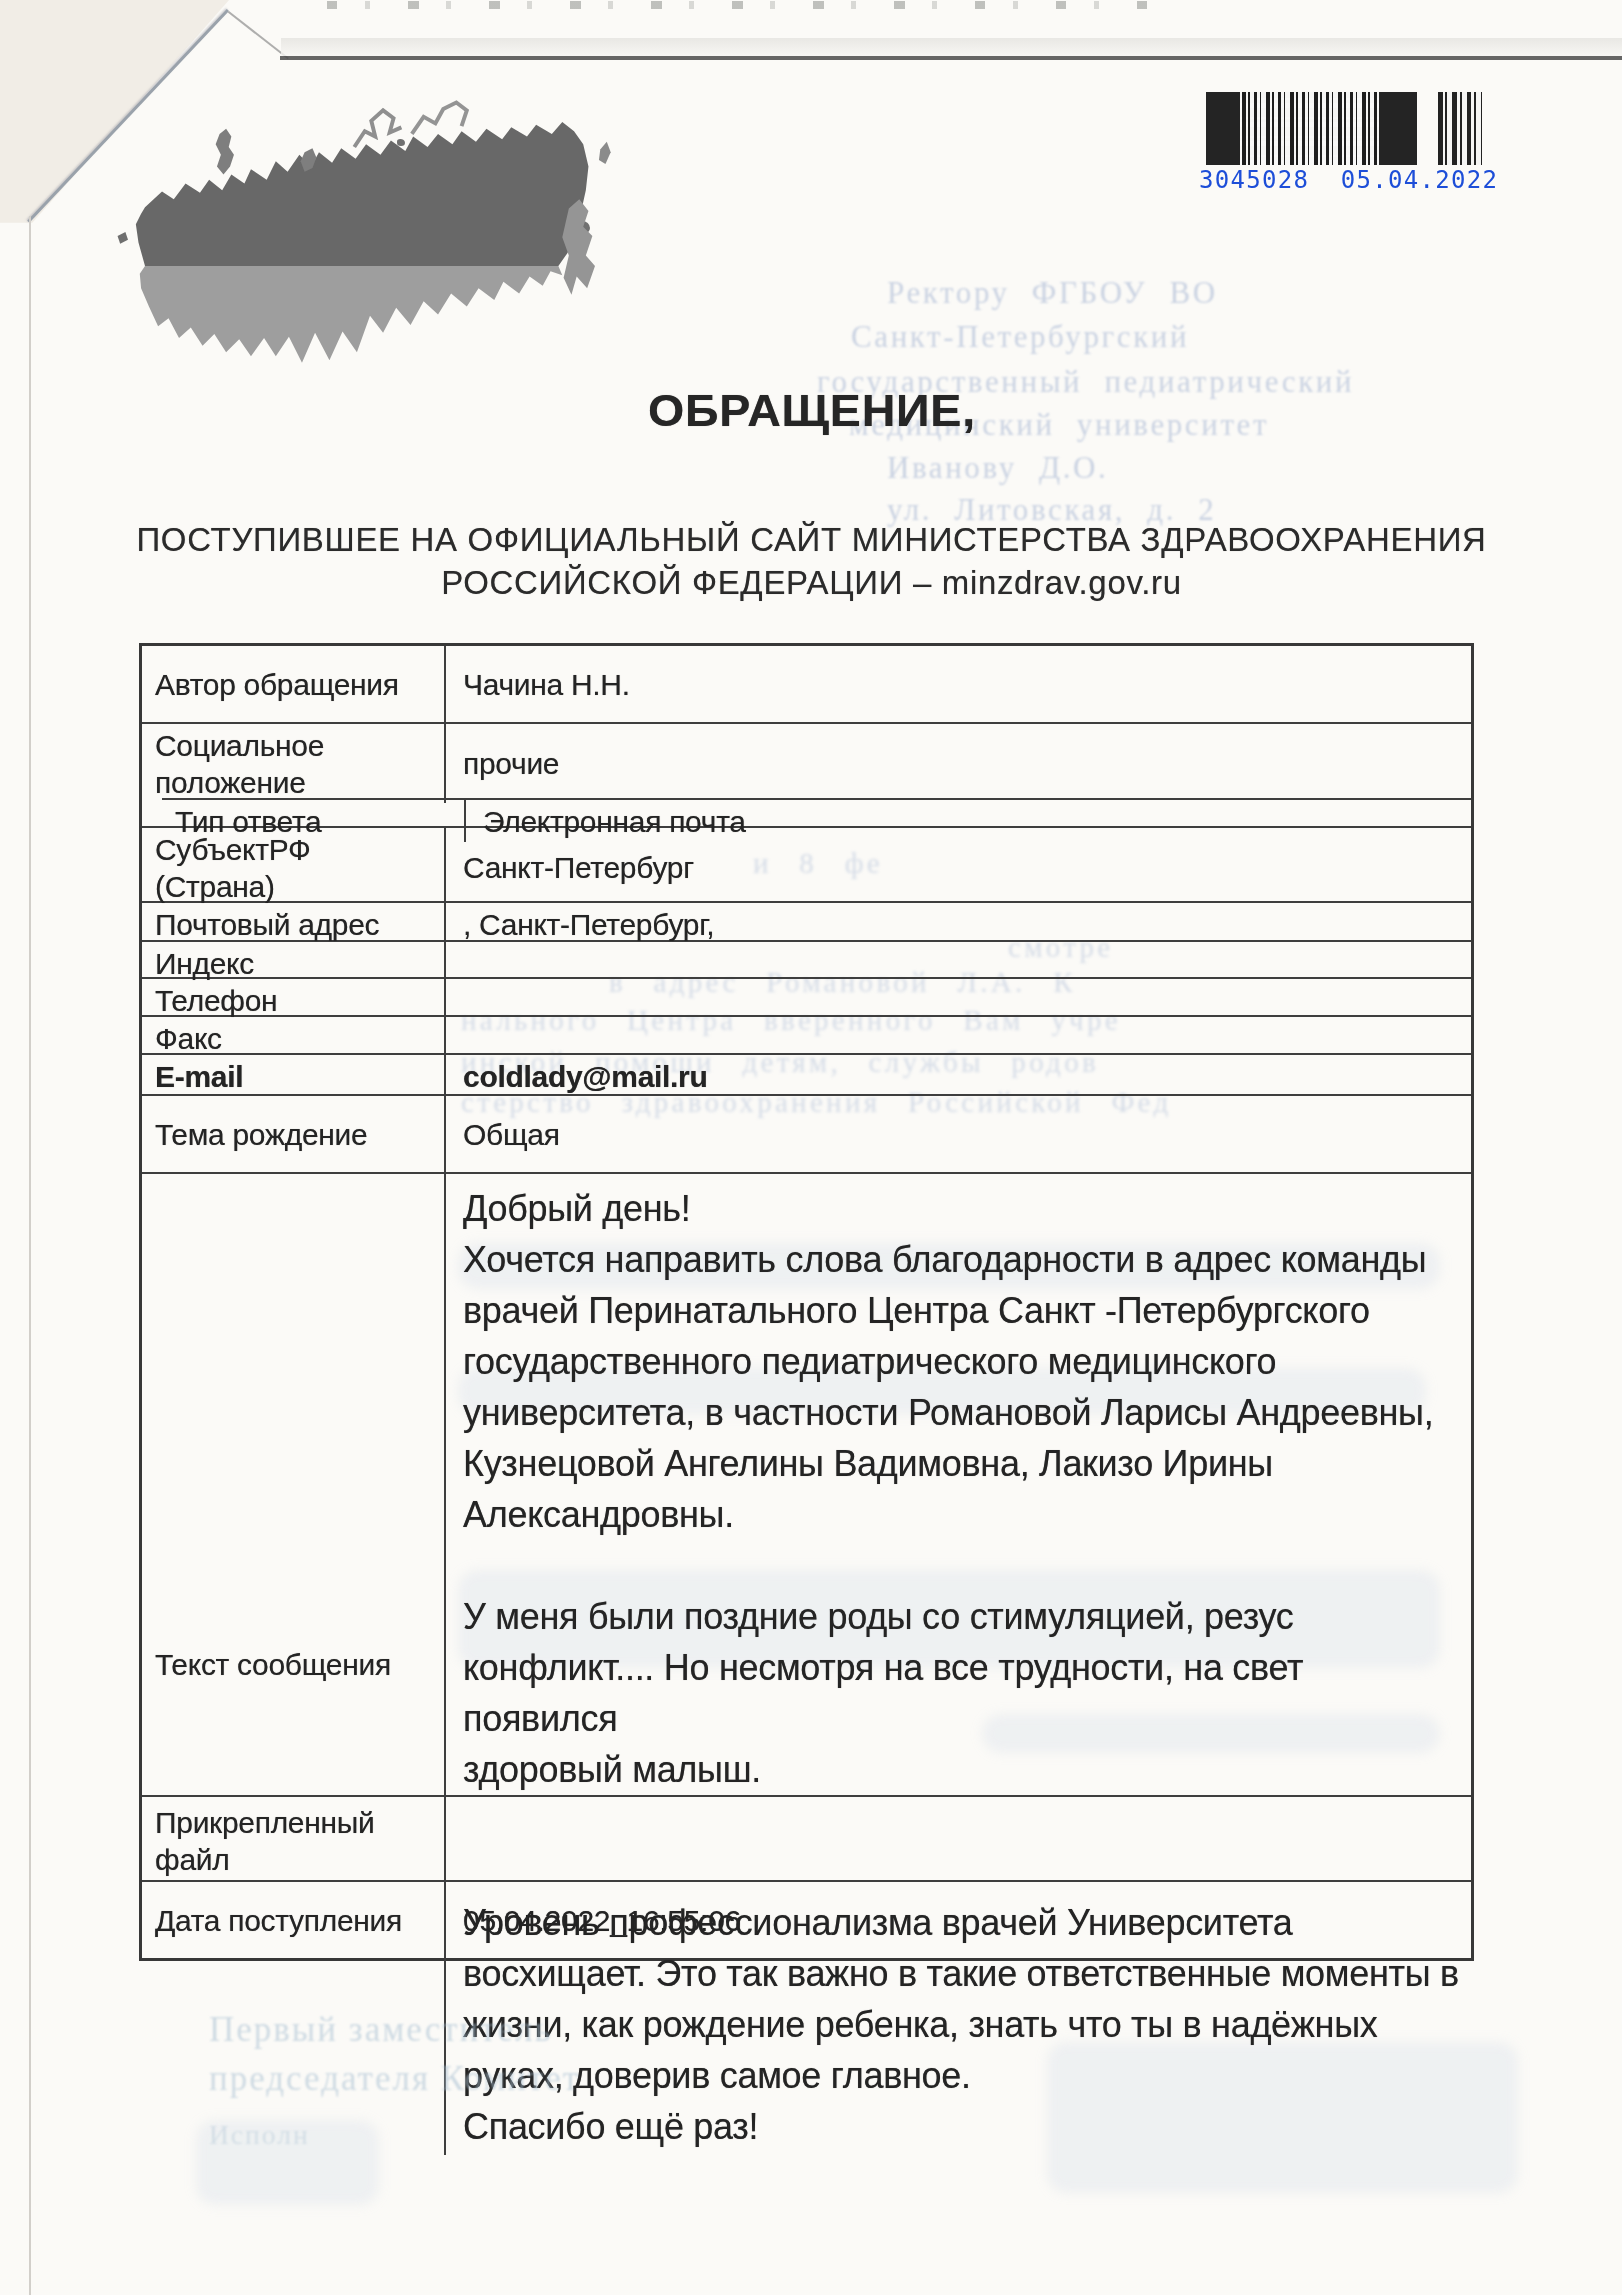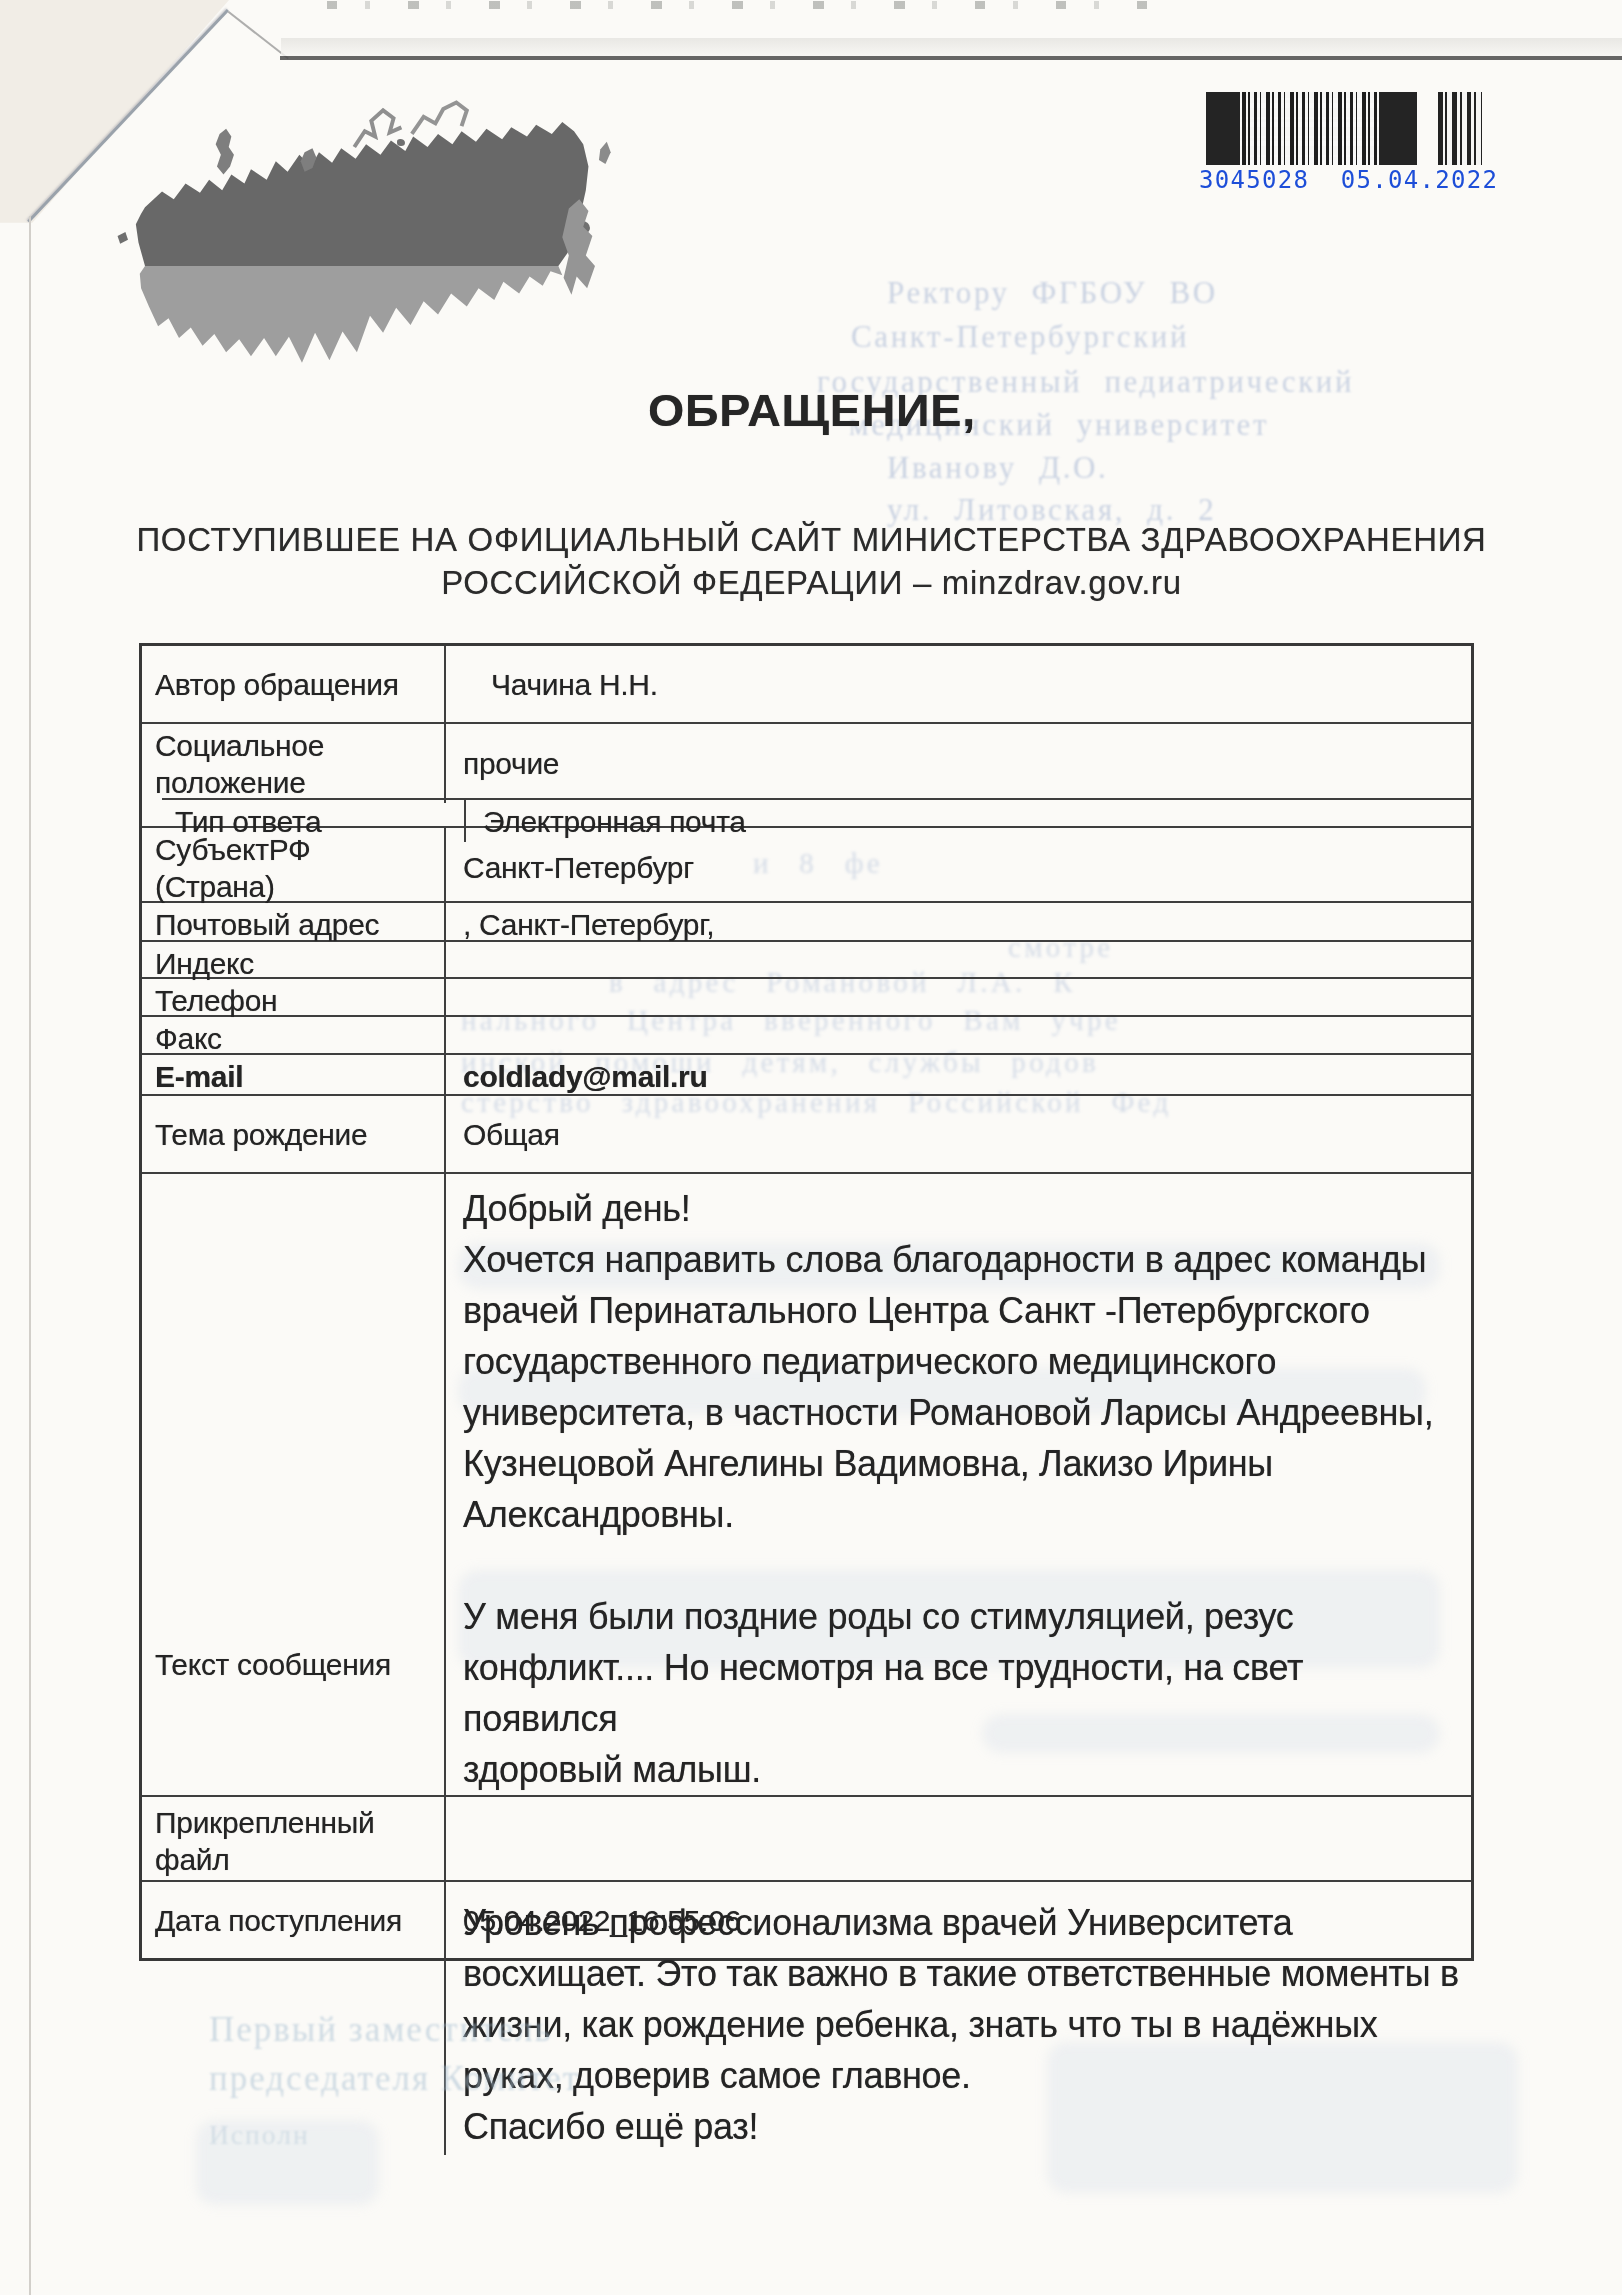--- a/index.html
+++ b/index.html
@@ -37,21 +37,21 @@
   
   .title{left:50%;top:386px;transform:translateX(-50%) scaleX(1.06);font-size:44px;font-weight:bold;
       letter-spacing:0.7px;color:#262626;text-shadow:0 0 0.7px rgba(30,30,30,.65);}
   .subtitle{left:0;width:1623px;text-align:center;font-size:34px;letter-spacing:0.7px;color:#2b2b2b;
       transform:scaleX(.97);text-shadow:0 0 0.7px rgba(40,40,40,.55);}
   .sub0{top:520px;} .sub1{top:563px;}
 
   
   .doc-table{left:139px;top:643px;width:1335px;border:3.3px solid #383838;background:transparent;box-sizing:border-box;}
   .trow{display:grid;grid-template-columns:304px 1fr;border-top:2.6px solid #3e3e3e;box-sizing:border-box;}
-  .trow.first{border-top:none;gap:28px;}
+  .trow.first{border-top:none;}
   .lbl{border-right:2.6px solid #3e3e3e;padding:2.6px 7.9px 2.6px 13px;display:flex;align-items:center;
        font-size:30px;letter-spacing:-0.3px;line-height:37px;text-shadow:0 0 0.7px rgba(30,30,30,.6);}
   .val{padding:2.6px 9.2px 2.6px 17px;display:flex;align-items:center;font-size:30px;letter-spacing:-0.3px;
        line-height:37px;text-shadow:0 0 0.7px rgba(30,30,30,.6);}
   .h1{height:76px;} .h2{height:76px;} .h3{height:28px;margin-left:20px;} .h4{height:75px;} .h5{height:39px;}
   .h6{height:37px;} .h7{height:38px;} .h8{height:38px;} .h9{height:41px;font-weight:bold;} .h10{height:78px;}
   .h11{height:623px;} .h12{height:79px;} .h13{height:78px;margin-top:6px;}
   .trow .top-align{align-items:flex-start;padding-top:6.5px;}
   .msg{white-space:pre-line;line-height:51px;font-size:36px;}
   .trow.r11 .val{align-items:flex-start;padding-top:9.2px;}

